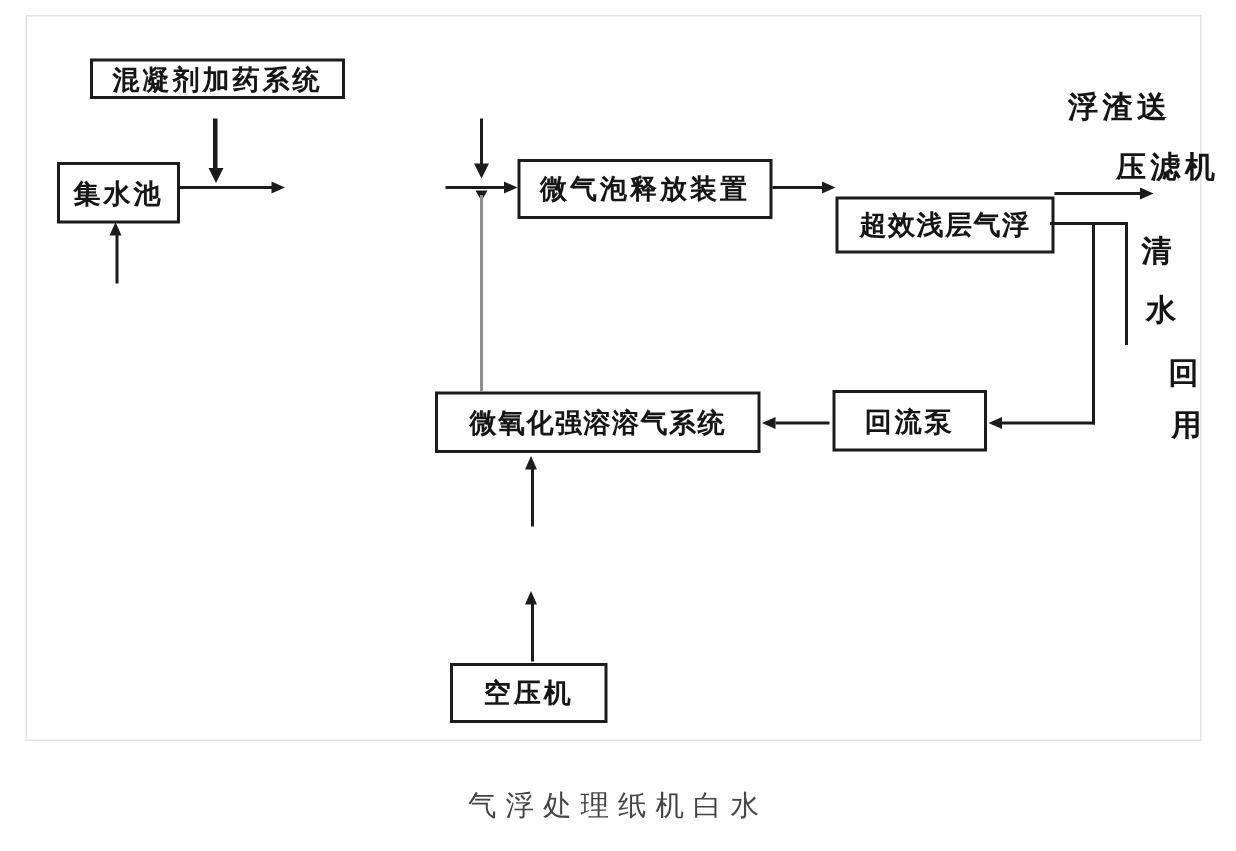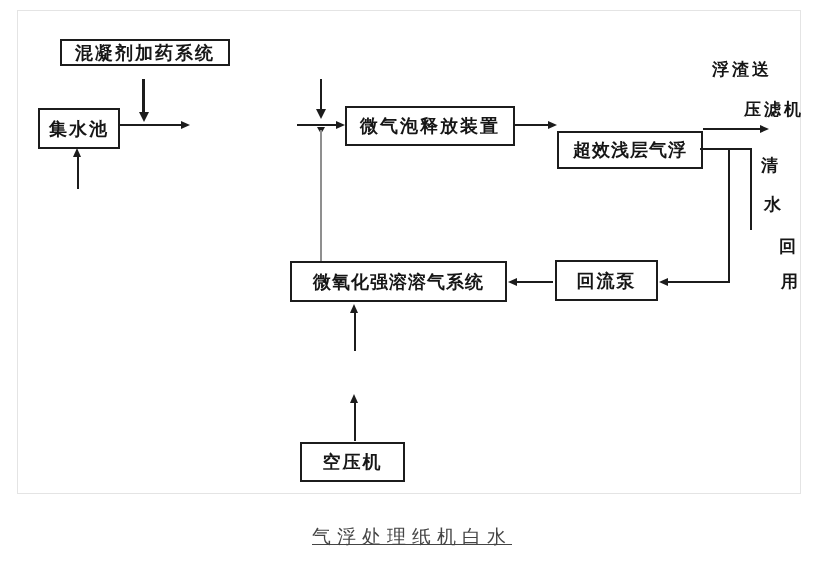--- a/index.html
+++ b/index.html
@@ -15,24 +15,24 @@
   .hline { position:absolute; height:2px; background:#1c1c1c; }
   .vline { position:absolute; width:2px; background:#1c1c1c; }
   .vline.thick { width:3px; }
   .vline.gray { background:#8f8f8f; width:2px; }
   .ah { position:absolute; width:0; height:0; }
   .ah.r { border-top:4px solid transparent; border-bottom:4px solid transparent; border-left:9px solid #1c1c1c; }
   .ah.l { border-top:4px solid transparent; border-bottom:4px solid transparent; border-right:9px solid #1c1c1c; }
   .ah.u { border-left:4px solid transparent; border-right:4px solid transparent; border-bottom:9px solid #1c1c1c; }
   .ah.d { border-left:5px solid transparent; border-right:5px solid transparent; border-top:10px solid #1c1c1c; }
   .ah.d.small { border-left:4px solid transparent; border-right:4px solid transparent; border-top:7px solid #1c1c1c; }
-  .lbl { position:absolute; font-weight:bold; font-size:17px; color:#161616;
+  .lbl { position:absolute; font-weight:bold; font-size:20px; color:#161616;
          letter-spacing:3px; white-space:nowrap; }
   .caption { position:absolute; left:0; top:524px; width:824px; text-align:center;
-             font-size:19px; letter-spacing:6px; color:#454545;text-decoration:underline; }
+             font-size:19px; letter-spacing:6px; color:#454545; }
 </style>
 </head>
 <body>
 
 <div class="stage">
   <div class="panel"></div>
 
   <div class="node" style="left:60px;top:39px;width:170px;height:27px;">混凝剂加药系统</div>
   <div class="node" style="left:38px;top:108px;width:82px;height:41px;">集水池</div>
   <div class="node" style="left:345px;top:106px;width:170px;height:40px;">微气泡释放装置</div>

